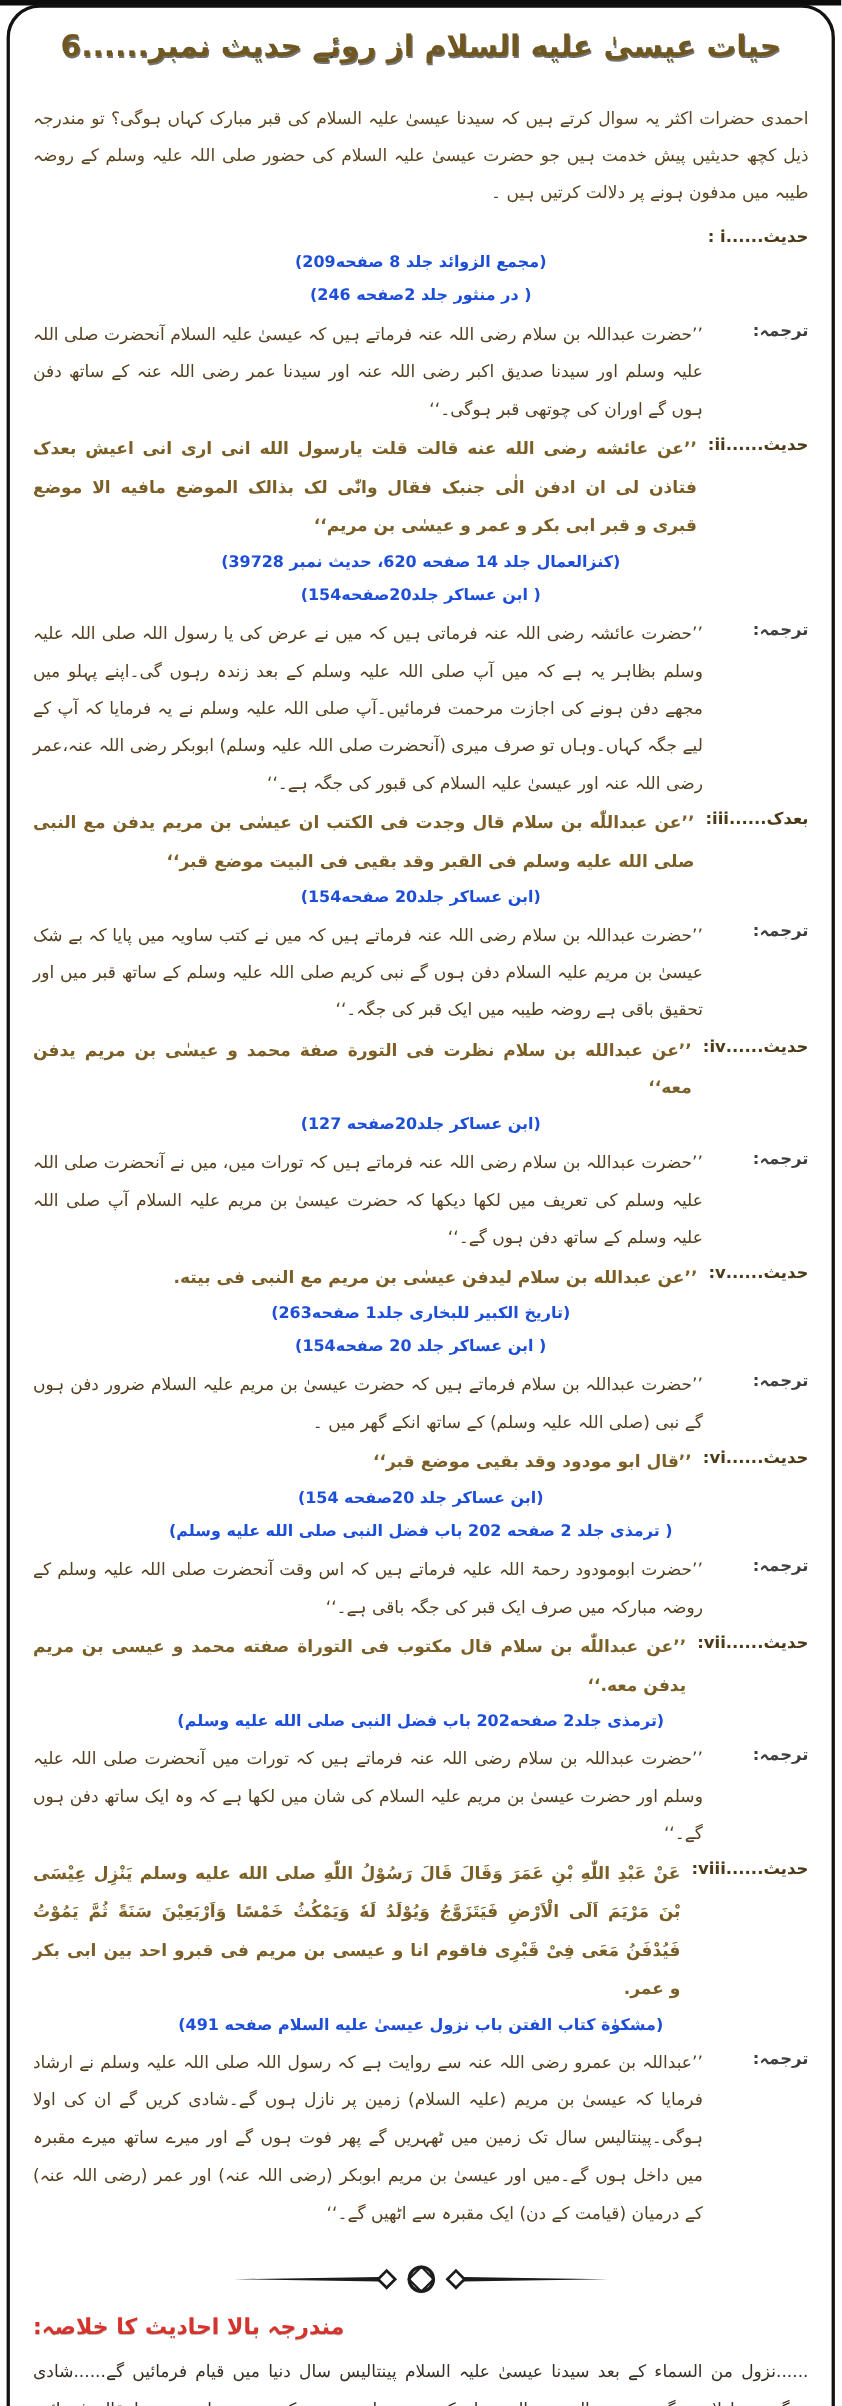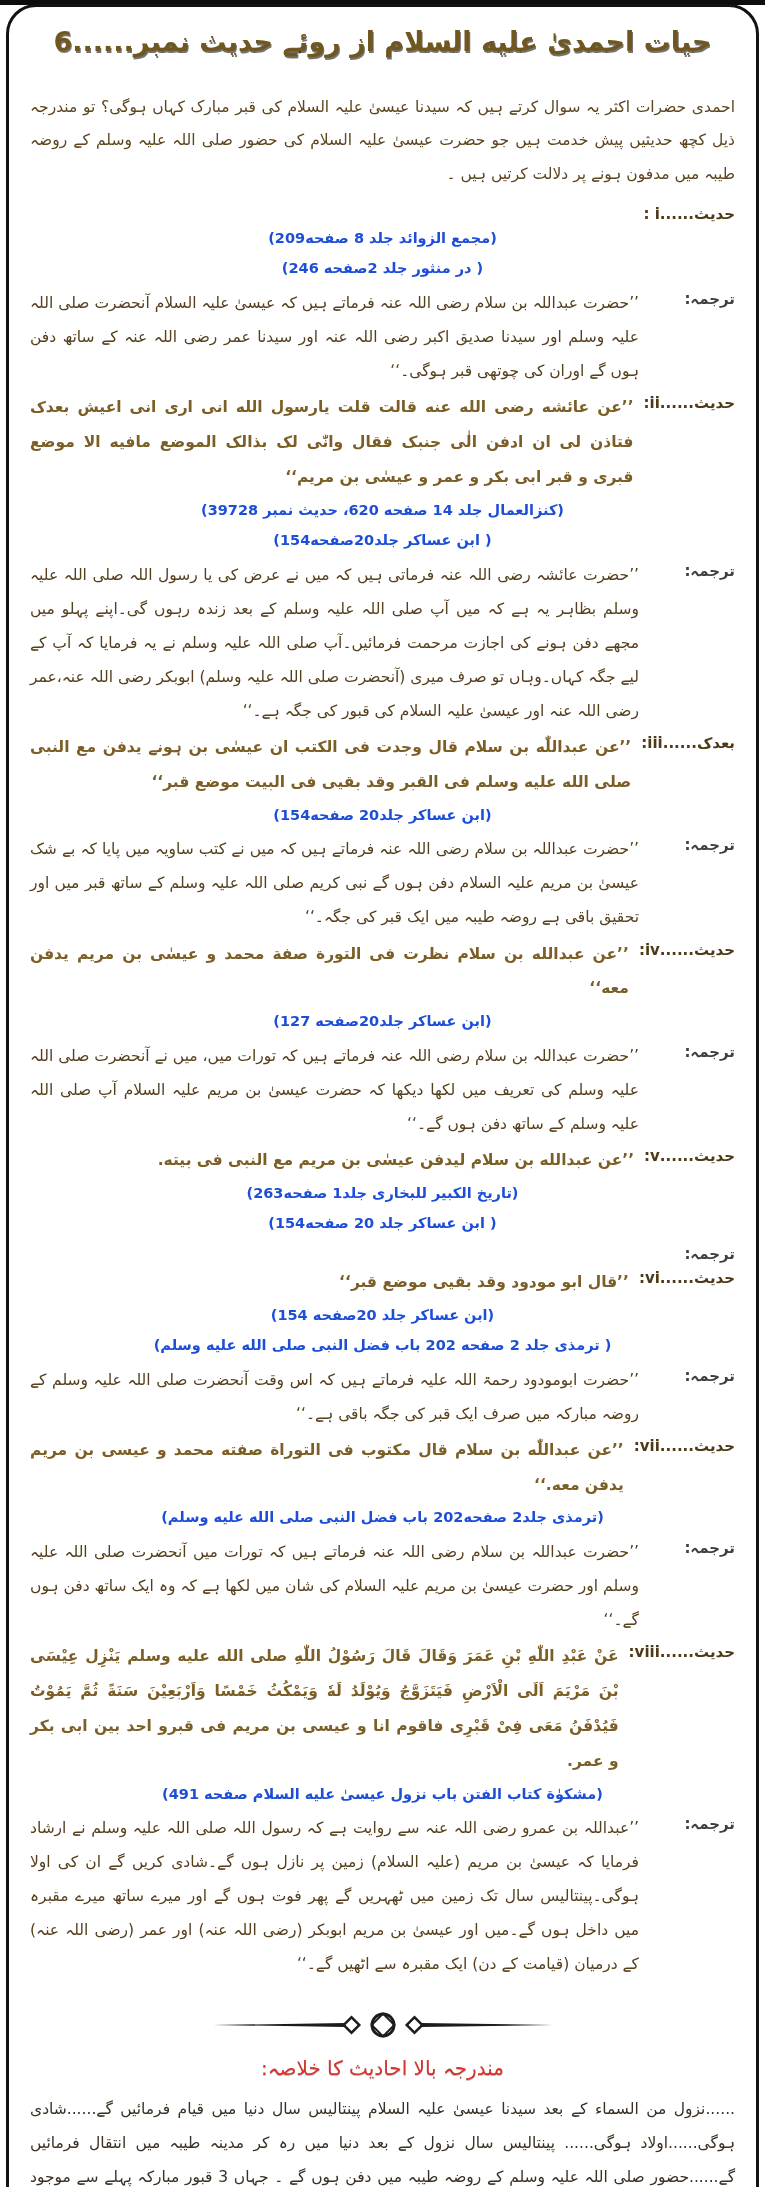--- a/index.html
+++ b/index.html
@@ -13,33 +13,33 @@
   .intro{font-size:15.5px;line-height:2.15;color:#5d461f;text-align:justify;margin-bottom:10px;}
   .hadith-block{margin:2px 0 2px 0;}
   .h-row{display:flex;align-items:flex-start;gap:10px;}
   .h-label{flex:0 0 86px;font-weight:800;color:#4d3a17;font-size:15px;white-space:nowrap;padding-top:4px;}
   .h-text{flex:1;font-weight:700;color:#7c5f26;font-size:15.5px;line-height:2.25;text-align:justify;}
   .h-ref{font-weight:700;color:#1d4ed8;font-size:14.5px;line-height:2.1;text-align:center;}
   .t-row{display:flex;align-items:flex-start;gap:10px;margin-top:2px;}
   .t-label{flex:0 0 86px;font-weight:700;color:#404040;font-size:15px;padding-top:4px;}
   .t-text{flex:1;color:#553f1d;font-size:15.5px;line-height:2.2;text-align:justify;}
   .divider{display:flex;justify-content:center;margin:26px 0 14px 0;}
-  .red-heading{color:#d6332d;font-weight:400;font-size:20px;margin:6px 0 12px 0;text-align:center;
+  .red-heading{color:#d6332d;font-weight:700;font-size:20px;margin:6px 0 12px 0;text-align:left;
                text-shadow:0 1px 0 rgba(0,0,0,.25);}
   .sec-par{color:#3a3023;font-size:15.5px;line-height:2.2;text-align:justify;margin-bottom:8px;}
 </style>
 </head>
 <body>
 
 <div class="page">
   <div class="top-rule"></div>
   <div class="frame"></div>
   <div class="content">
 
-    <div class="doc-title">حيات احمدیٰ عليه السلام از روئے حديث نمبر......6</div>
+    <div class="doc-title">حيات عيسىٰ عليه السلام از روئے حديث نمبر......6</div>
 
     <div class="intro">احمدی حضرات اکثر یہ سوال کرتے ہیں کہ سیدنا عیسیٰ علیہ السلام کی قبر مبارک کہاں ہوگی؟ تو مندرجہ ذیل کچھ حدیثیں پیش خدمت ہیں جو حضرت عیسیٰ علیہ السلام کی حضور صلی اللہ علیہ وسلم کے روضہ طیبہ میں مدفون ہونے پر دلالت کرتیں ہیں ۔</div>
 
     <div class="hadith-block">
       <div class="h-row">
         <span class="h-label">حدیث......i :</span>
       </div>
       <div class="h-ref">(مجمع الزوائد جلد 8 صفحه209)</div>
       <div class="h-ref">( در منثور جلد 2صفحه 246)</div>
       <div class="t-row">
@@ -57,21 +57,21 @@
       <div class="h-ref">( ابن عساکر جلد20صفحه154)</div>
       <div class="t-row">
         <span class="t-label">ترجمہ:</span>
         <span class="t-text">’’حضرت عائشہ رضی اللہ عنہ فرماتی ہیں کہ میں نے عرض کی یا رسول اللہ صلی اللہ علیہ وسلم بظاہر یہ ہے کہ میں آپ صلی اللہ علیہ وسلم کے بعد زندہ رہوں گی۔اپنے پہلو میں مجھے دفن ہونے کی اجازت مرحمت فرمائیں۔آپ صلی اللہ علیہ وسلم نے یہ فرمایا کہ آپ کے لیے جگہ کہاں۔وہاں تو صرف میری (آنحضرت صلی اللہ علیہ وسلم) ابوبکر رضی اللہ عنہ،عمر رضی اللہ عنہ اور عیسیٰ علیہ السلام کی قبور کی جگہ ہے۔‘‘</span>
       </div>
     </div>
 
     <div class="hadith-block">
       <div class="h-row">
         <span class="h-label">بعدک......iii:</span>
-        <span class="h-text">’’عن عبداللّٰه بن سلام قال وجدت فی الکتب ان عیسٰی بن ہونے یدفن مع النبی صلی الله علیه وسلم فی القبر وقد بقیی فی البیت موضع قبر‘‘</span>
+        <span class="h-text">’’عن عبداللّٰه بن سلام قال وجدت فی الکتب ان عیسٰی بن مریم یدفن مع النبی صلی الله علیه وسلم فی القبر وقد بقیی فی البیت موضع قبر‘‘</span>
       </div>
       <div class="h-ref">(ابن عساکر جلد20 صفحه154)</div>
       <div class="t-row">
         <span class="t-label">ترجمہ:</span>
         <span class="t-text">’’حضرت عبداللہ بن سلام رضی اللہ عنہ فرماتے ہیں کہ میں نے کتب ساویہ میں پایا کہ بے شک عیسیٰ بن مریم علیہ السلام دفن ہوں گے نبی کریم صلی اللہ علیہ وسلم کے ساتھ قبر میں اور تحقیق باقی ہے روضہ طیبہ میں ایک قبر کی جگہ۔‘‘</span>
       </div>
     </div>
 
     <div class="hadith-block">
       <div class="h-row">
@@ -87,20 +87,21 @@
 
     <div class="hadith-block">
       <div class="h-row">
         <span class="h-label">حدیث......v:</span>
         <span class="h-text">’’عن عبدالله بن سلام لیدفن عیسٰی بن مریم مع النبی فی بیته.</span>
       </div>
       <div class="h-ref">(تاریخ الکبیر للبخاری جلد1 صفحه263)</div>
       <div class="h-ref">( ابن عساکر جلد 20 صفحه154)</div>
       <div class="t-row">
         <span class="t-label">ترجمہ:</span>
+        <span class="t-text">’’حضرت عبداللہ بن سلام فرماتے ہیں کہ حضرت عیسیٰ بن مریم علیہ السلام ضرور دفن ہوں گے نبی (صلی اللہ علیہ وسلم) کے ساتھ انکے گھر میں ۔</span>
       </div>
     </div>
 
     <div class="hadith-block">
       <div class="h-row">
         <span class="h-label">حدیث......vi:</span>
         <span class="h-text">’’قال ابو مودود وقد بقیی موضع قبر‘‘</span>
       </div>
       <div class="h-ref">(ابن عساکر جلد 20صفحه 154)</div>
       <div class="h-ref">( ترمذی جلد 2 صفحه 202 باب فضل النبی صلی الله علیه وسلم)</div>

